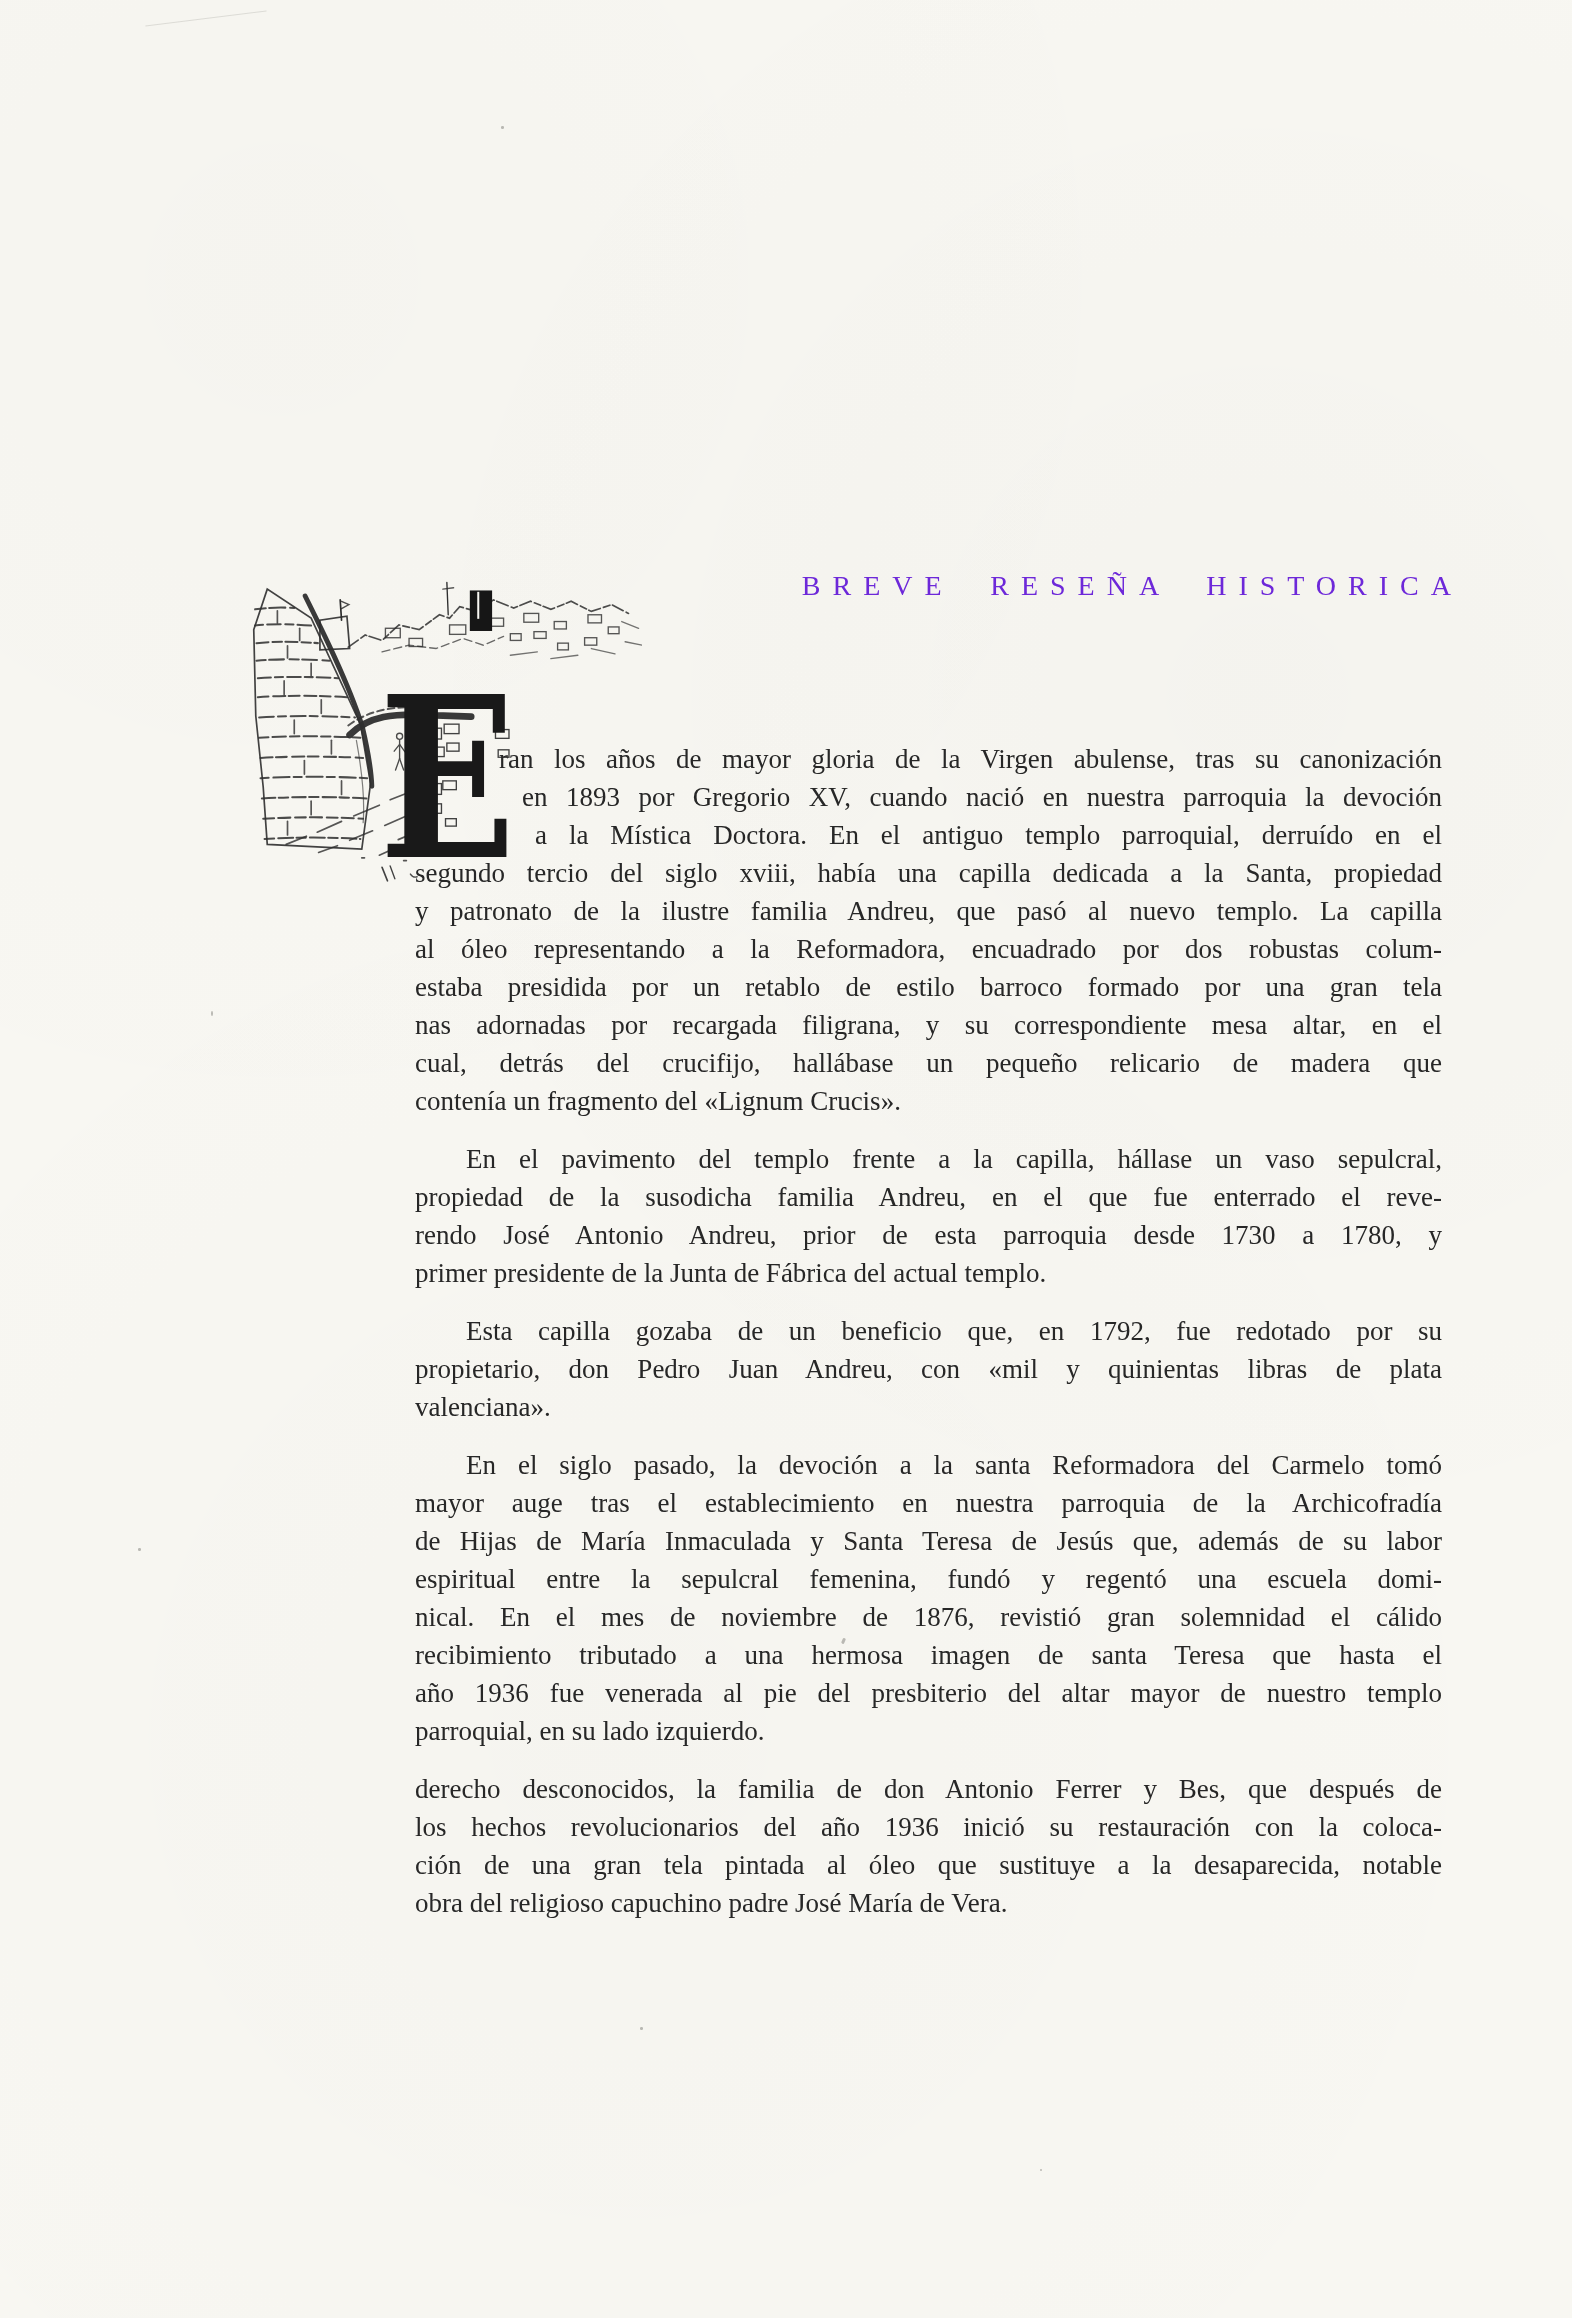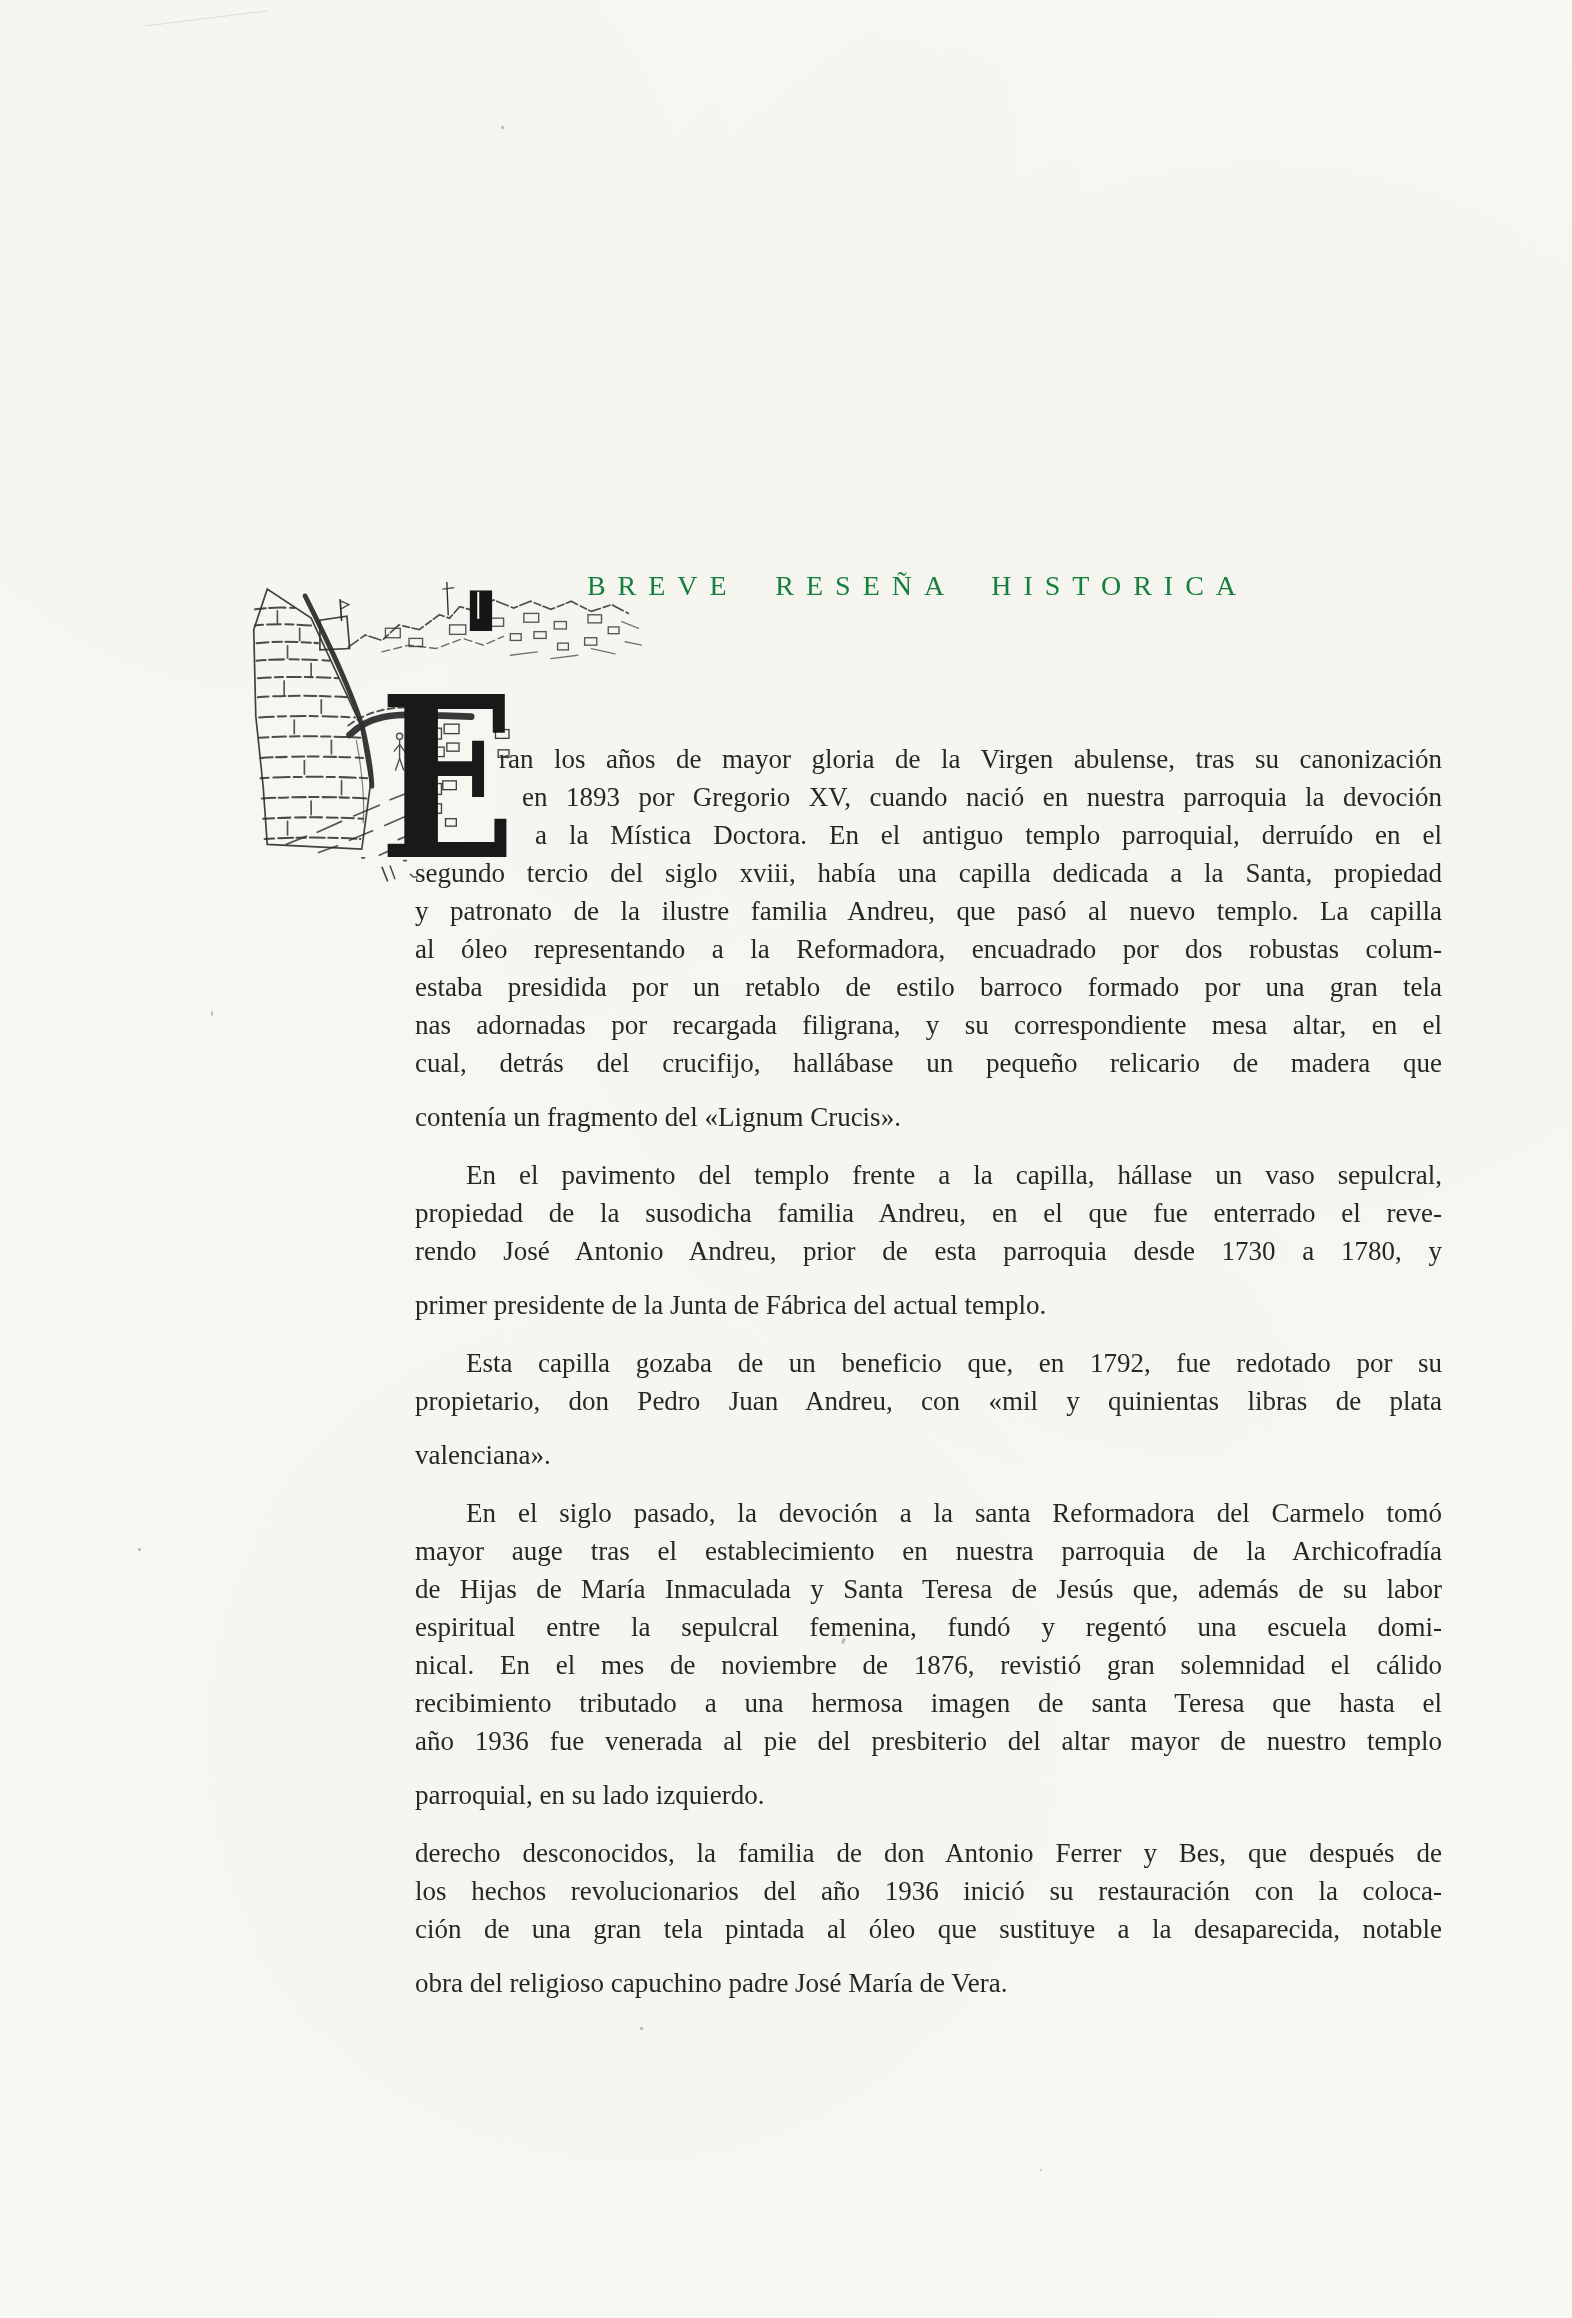--- a/index.html
+++ b/index.html
@@ -20,41 +20,41 @@
       radial-gradient(circle at 40% 75%, rgba(0,0,0,0.012), transparent 50%);
     pointer-events:none;
   }
   .scratch {
     position:absolute; left:145px; top:17.6px; width:122px; height:1.4px;
     background:#9a9a92; opacity:.28; transform:rotate(-7deg);
   }
   .speck { position:absolute; background:#6f6f68; border-radius:50%; opacity:.45; }
 
   .page-title {
-    position:absolute; top:551px; left:404px; width:1027px;
-    text-align:center;
+    position:absolute; top:551px; left:436px; width:1027px;
+    text-align:right;
     font-size:28px; font-weight:normal;
     letter-spacing:12px; word-spacing:17.6px;
-    color:#15803d;
+    color:#6d28d9;
     white-space:nowrap;
   }
 
   .illustration {
     position:absolute; left:247px; top:581px; width:395px; height:314px;
   }
   .illustration svg { display:block; }
 
   .text-block {
     position:absolute; top:740px; left:415px; width:1027px;
     font-size:27px; line-height:38px;
     color:#272727;
   }
   .para + .para { margin-top:20px; }
   .line { text-align:justify; text-align-last:justify; }
-  .line.lastline { text-align-last:left;margin-top:16px; }
+  .line.lastline { text-align-last:left; }
   .line.wrap1 { padding-left:84px; }
   .line.wrap2 { padding-left:107px; }
   .line.wrap3 { padding-left:120px; }
   .line.pindent { padding-left:51px; }
 </style>
 </head>
 <body>
 
 <div class="grain"></div>
 <div class="scratch"></div>

